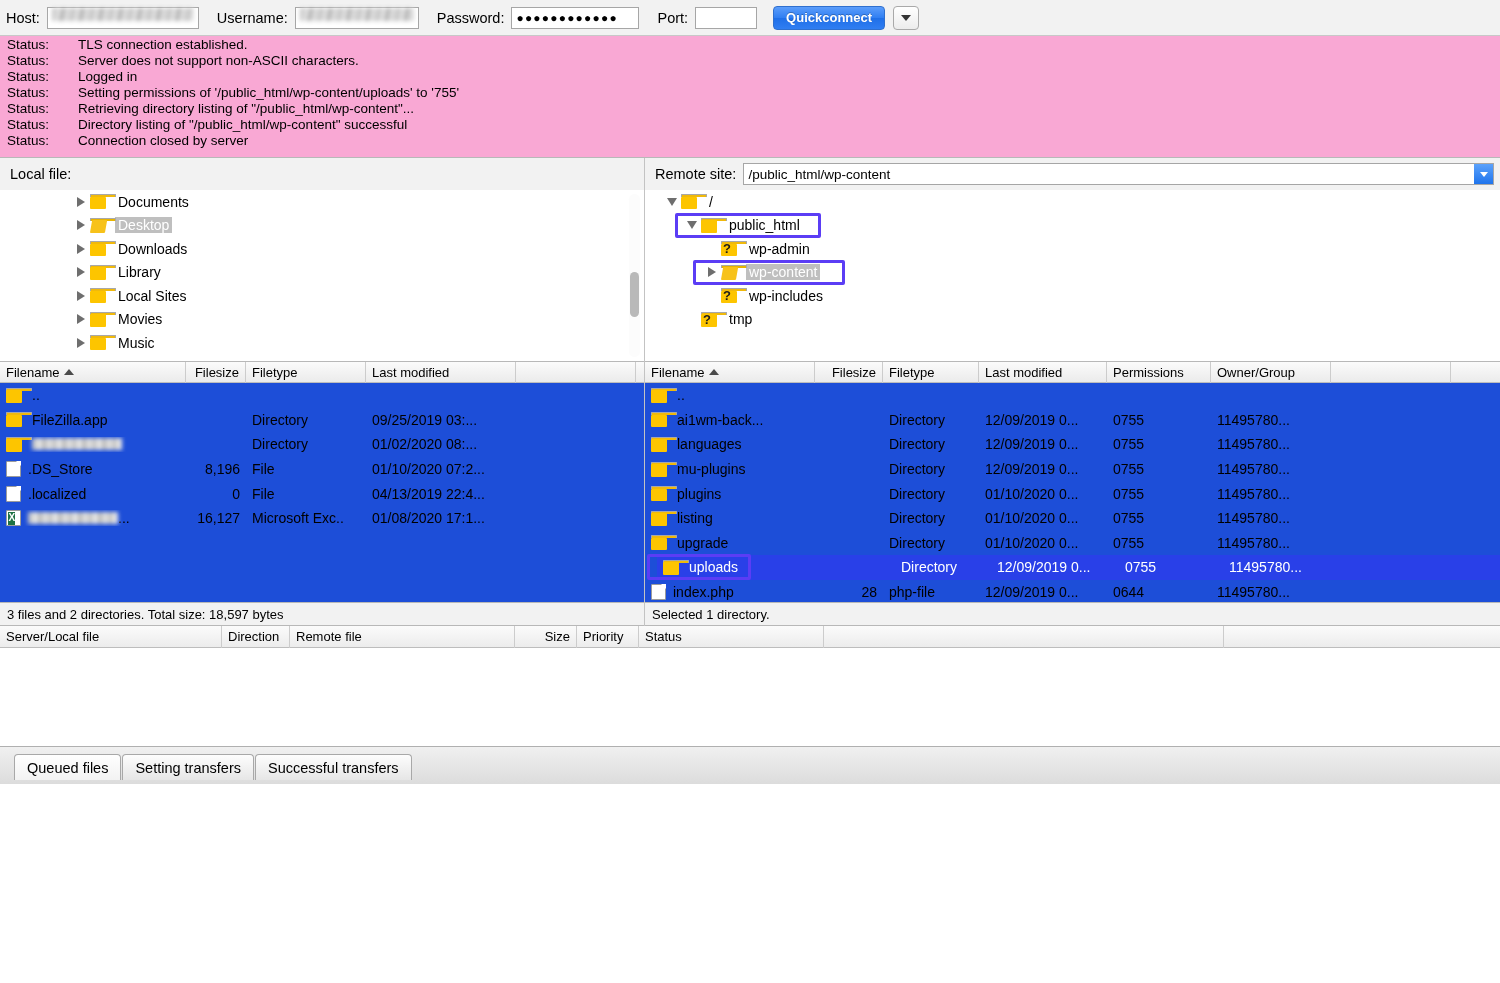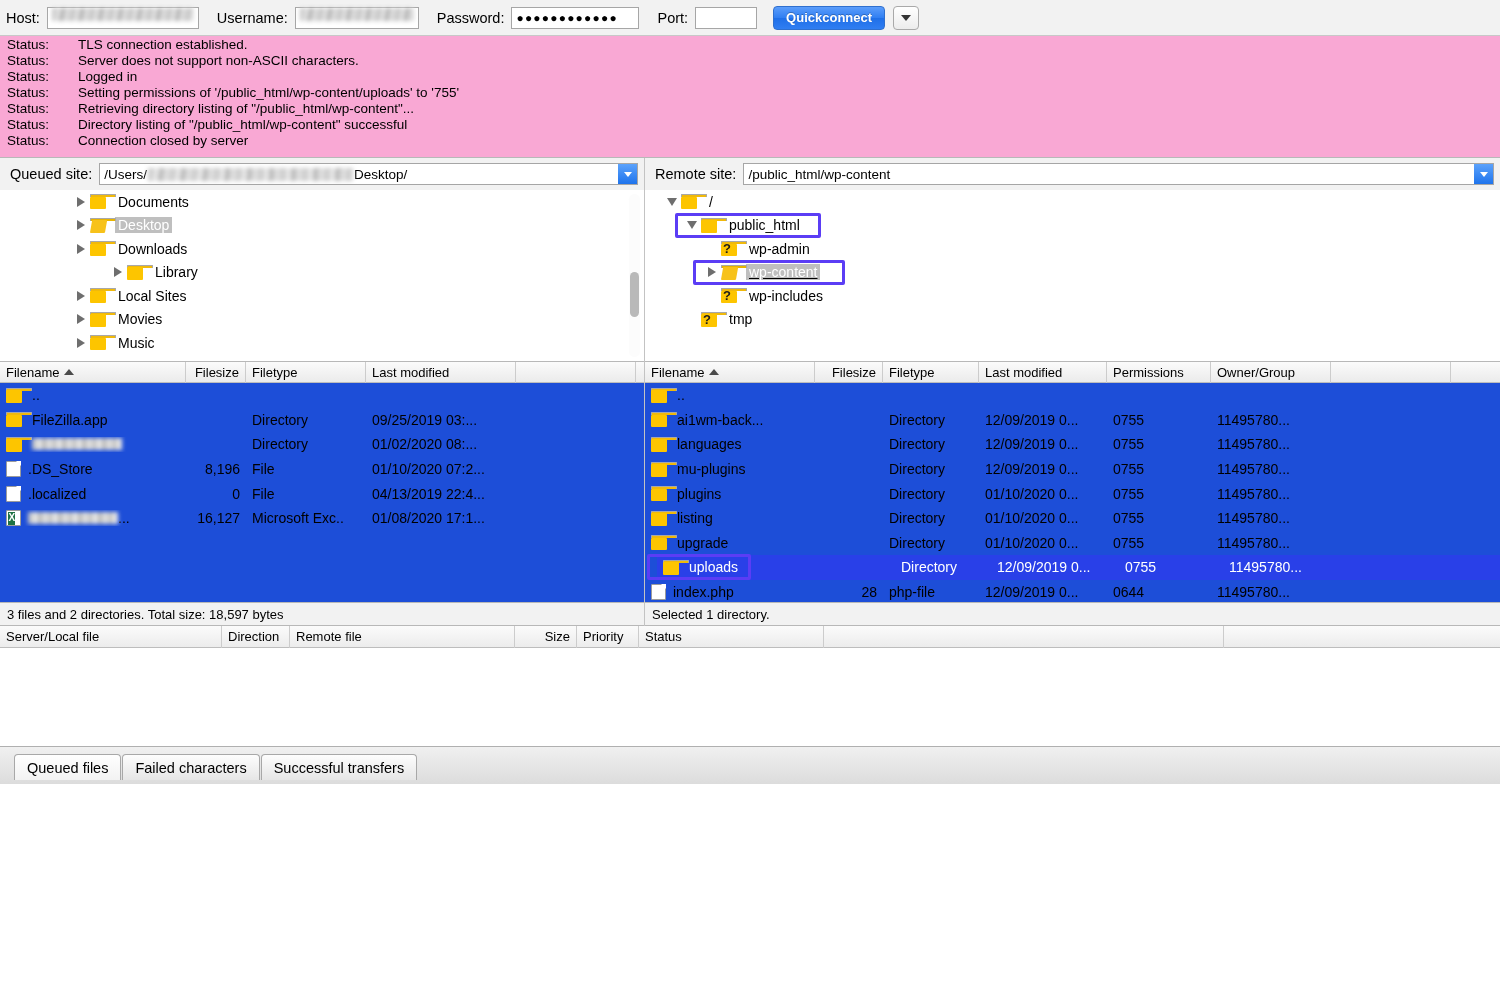--- a/index.html
+++ b/index.html
@@ -389,31 +389,21 @@
       </div>
       <div class="log-row">
         <div class="log-key">Status:</div>
         <div class="log-msg">Connection closed by server</div>
       </div>
     </div>
 </div>
 
 <div class="sitebars">
   <div class="sitebar left">
-    <span class="sb-label">Queued site:</span>
-    <div class="sb-combo">
-      <span class="sb-text">
-        <span>/Users/</span>
-          <span class="sb-redact"></span>
-          <span>Desktop/</span>
-      </span>
-      <span class="sb-arrow">
-        <span class="caret-dn"></span>
-      </span>
-    </div>
+    <span class="sb-label">Local file:</span>
   </div>
   <div class="sitebar right">
     <span class="sb-label">Remote site:</span>
     <div class="sb-combo">
       <span class="sb-text">/public_html/wp-content</span>
       <span class="sb-arrow">
         <span class="caret-dn"></span>
       </span>
     </div>
   </div>
@@ -447,21 +437,21 @@
           <div class="tree-row" style="padding-left: 72px;">
             <span class="twisty">
               <span class="tri-r"></span>
             </span>
             <span class="folder">
               <span class="tab"></span>
               <span class="body"></span>
             </span>
             <span class="tree-label">Downloads</span>
           </div>
-          <div class="tree-row" style="padding-left: 109px;">
+          <div class="tree-row" style="padding-left: 72px;">
             <span class="twisty">
               <span class="tri-r"></span>
             </span>
             <span class="folder">
               <span class="tab"></span>
               <span class="body"></span>
             </span>
             <span class="tree-label">Library</span>
           </div>
           <div class="tree-row" style="padding-left: 72px;">
@@ -610,21 +600,21 @@
           <div class="annot" style="left: 30px; top: 22.5px; width: 146px; height: 25px;"></div>
           <div class="tree-row" style="padding-left: 58px;">
             <span class="twisty"></span>
             <span class="folder">
               <span class="tab"></span>
               <span class="body"></span>
               <span class="qmark">?</span>
             </span>
             <span class="tree-label">wp-admin</span>
           </div>
-          <div class="tree-row" style="padding-left: 58px; text-decoration: underline;">
+          <div class="tree-row" style="padding-left: 58px;">
             <span class="twisty">
               <span class="tri-r"></span>
             </span>
             <span class="folder open">
               <span class="tab"></span>
               <span class="body"></span>
             </span>
             <span class="tree-label sel">wp-content</span>
           </div>
           <div class="annot" style="left: 48px; top: 69.5px; width: 152px; height: 25px;"></div>
@@ -807,18 +797,18 @@
     <div class="qh" style="width:400px"></div>
   </div>
   <div class="qbody" id="queue-rows"></div>
 </div>
 
 <div class="tabbar">
   <div class="tab active">
     <span>Queued files</span>
   </div>
   <div class="tab">
-    <span>Failed characters</span>
+    <span>Setting transfers</span>
   </div>
   <div class="tab">
     <span>Successful transfers</span>
   </div>
 </div>
 
 </body></html>

